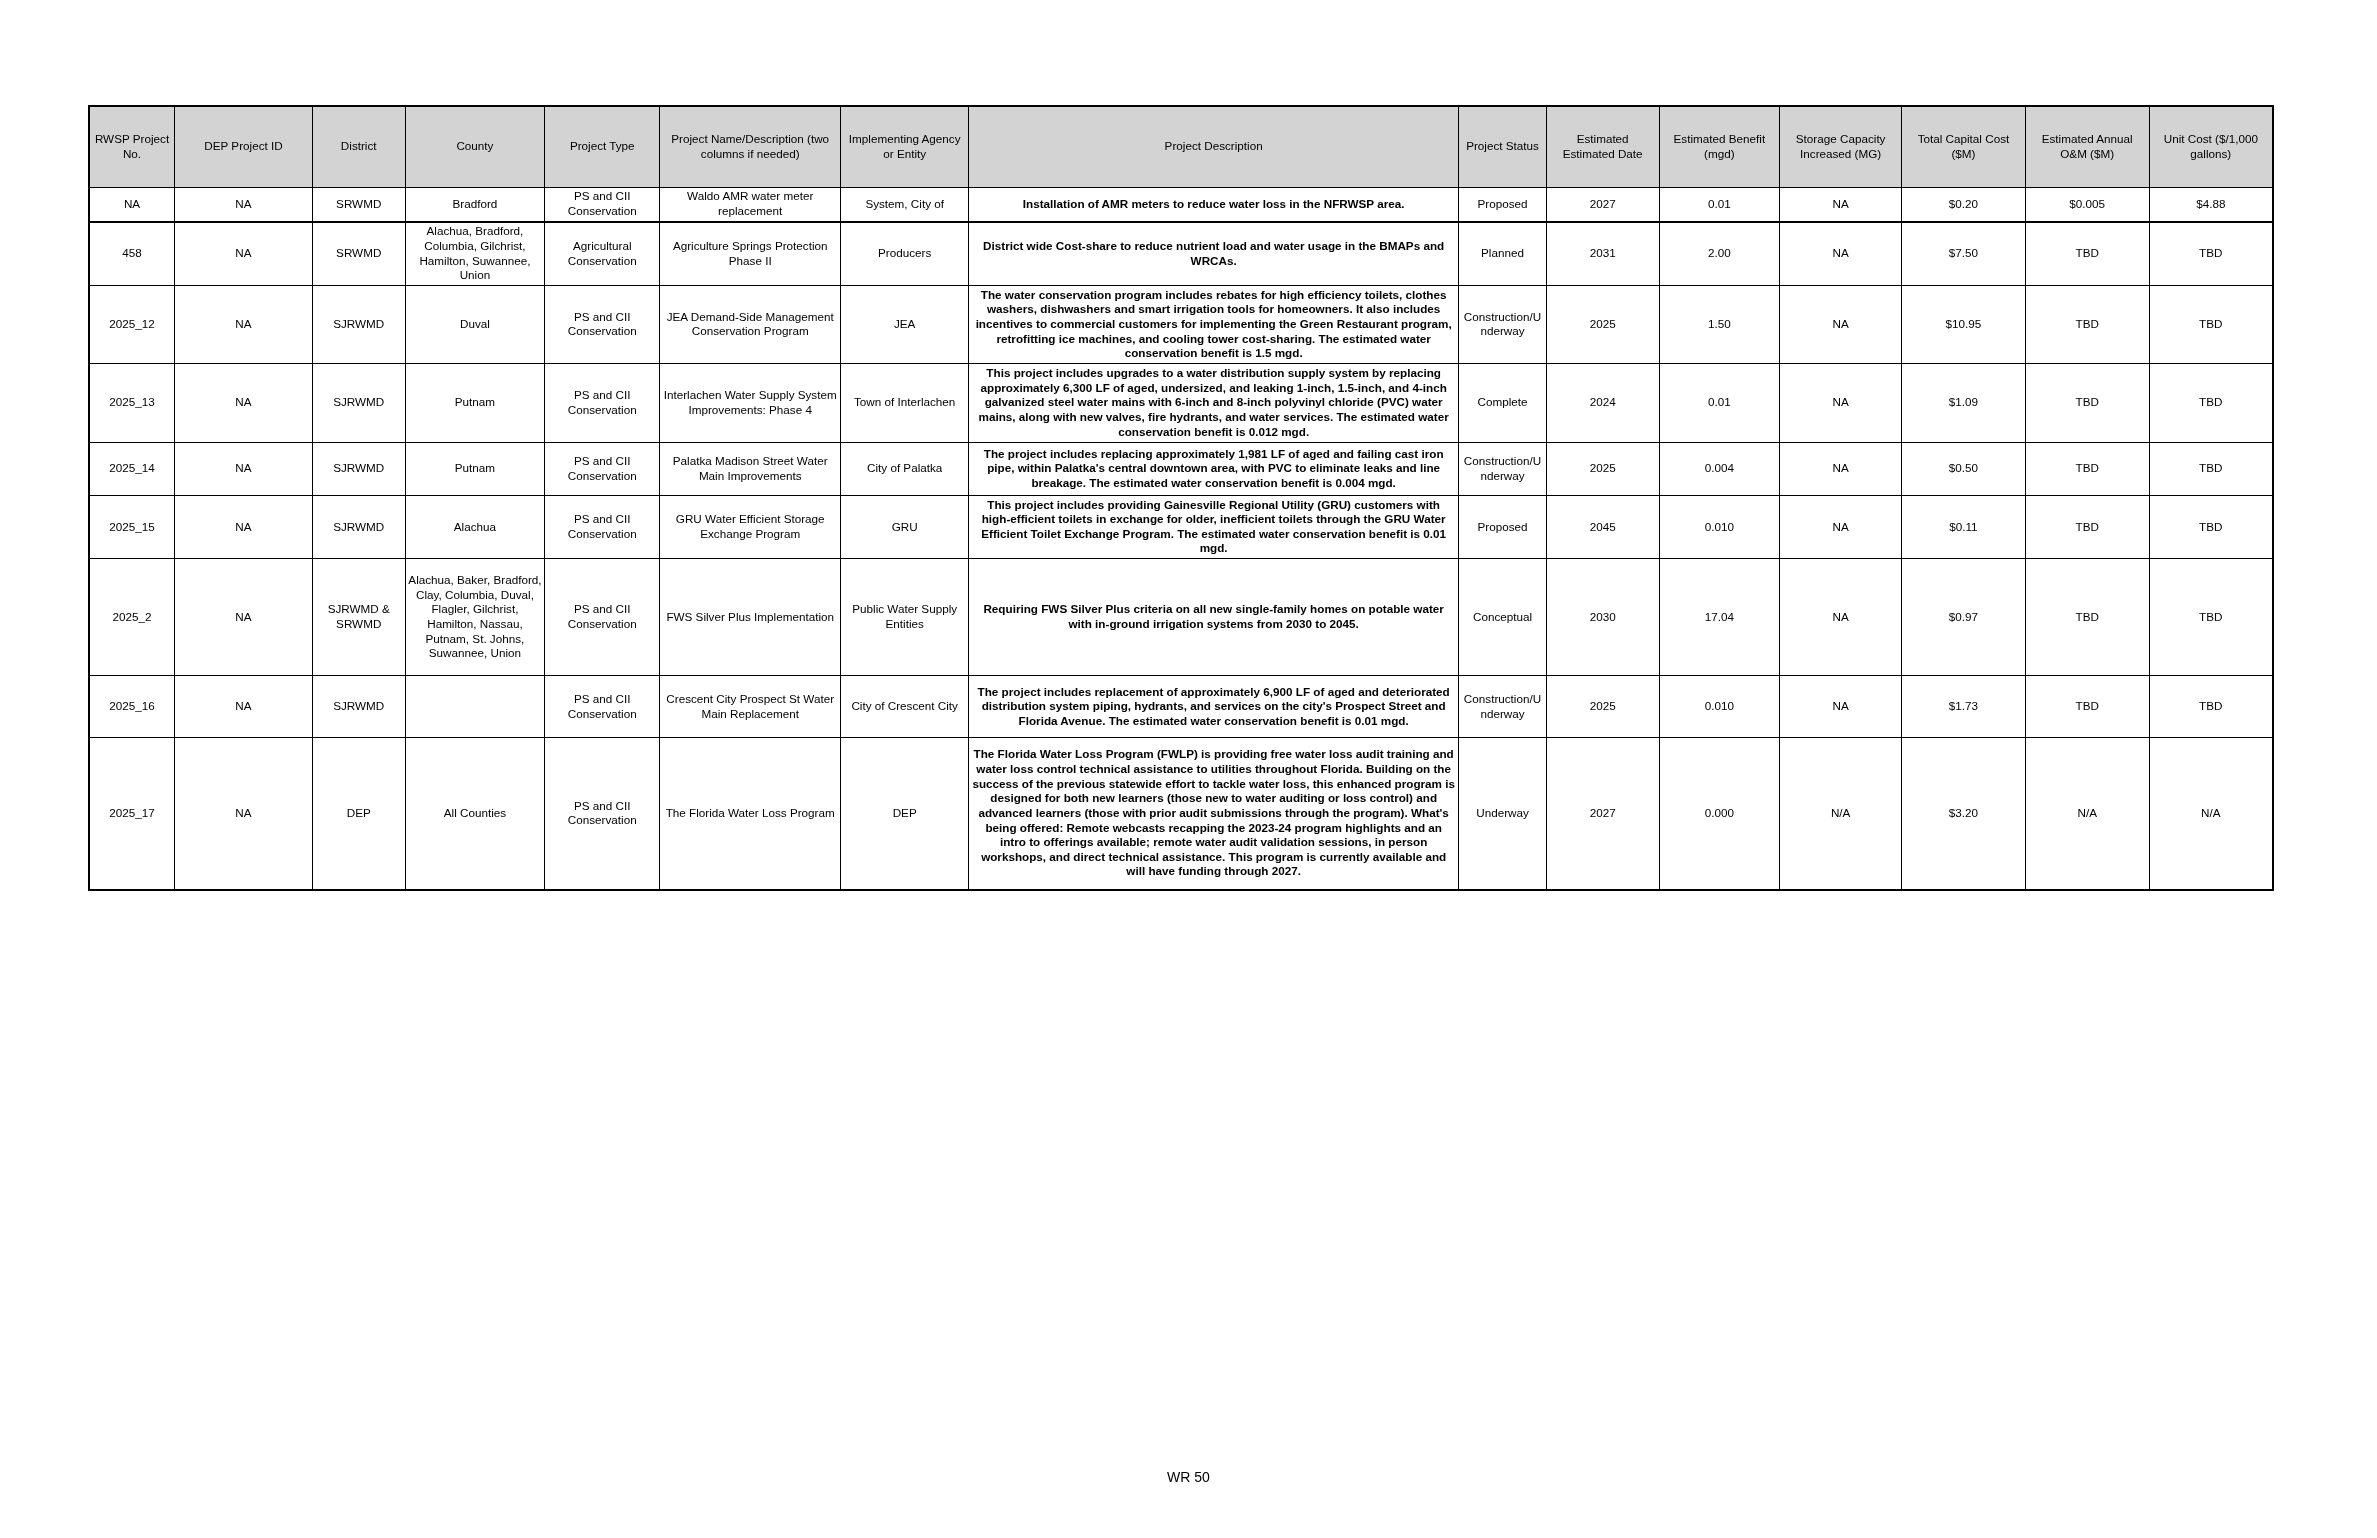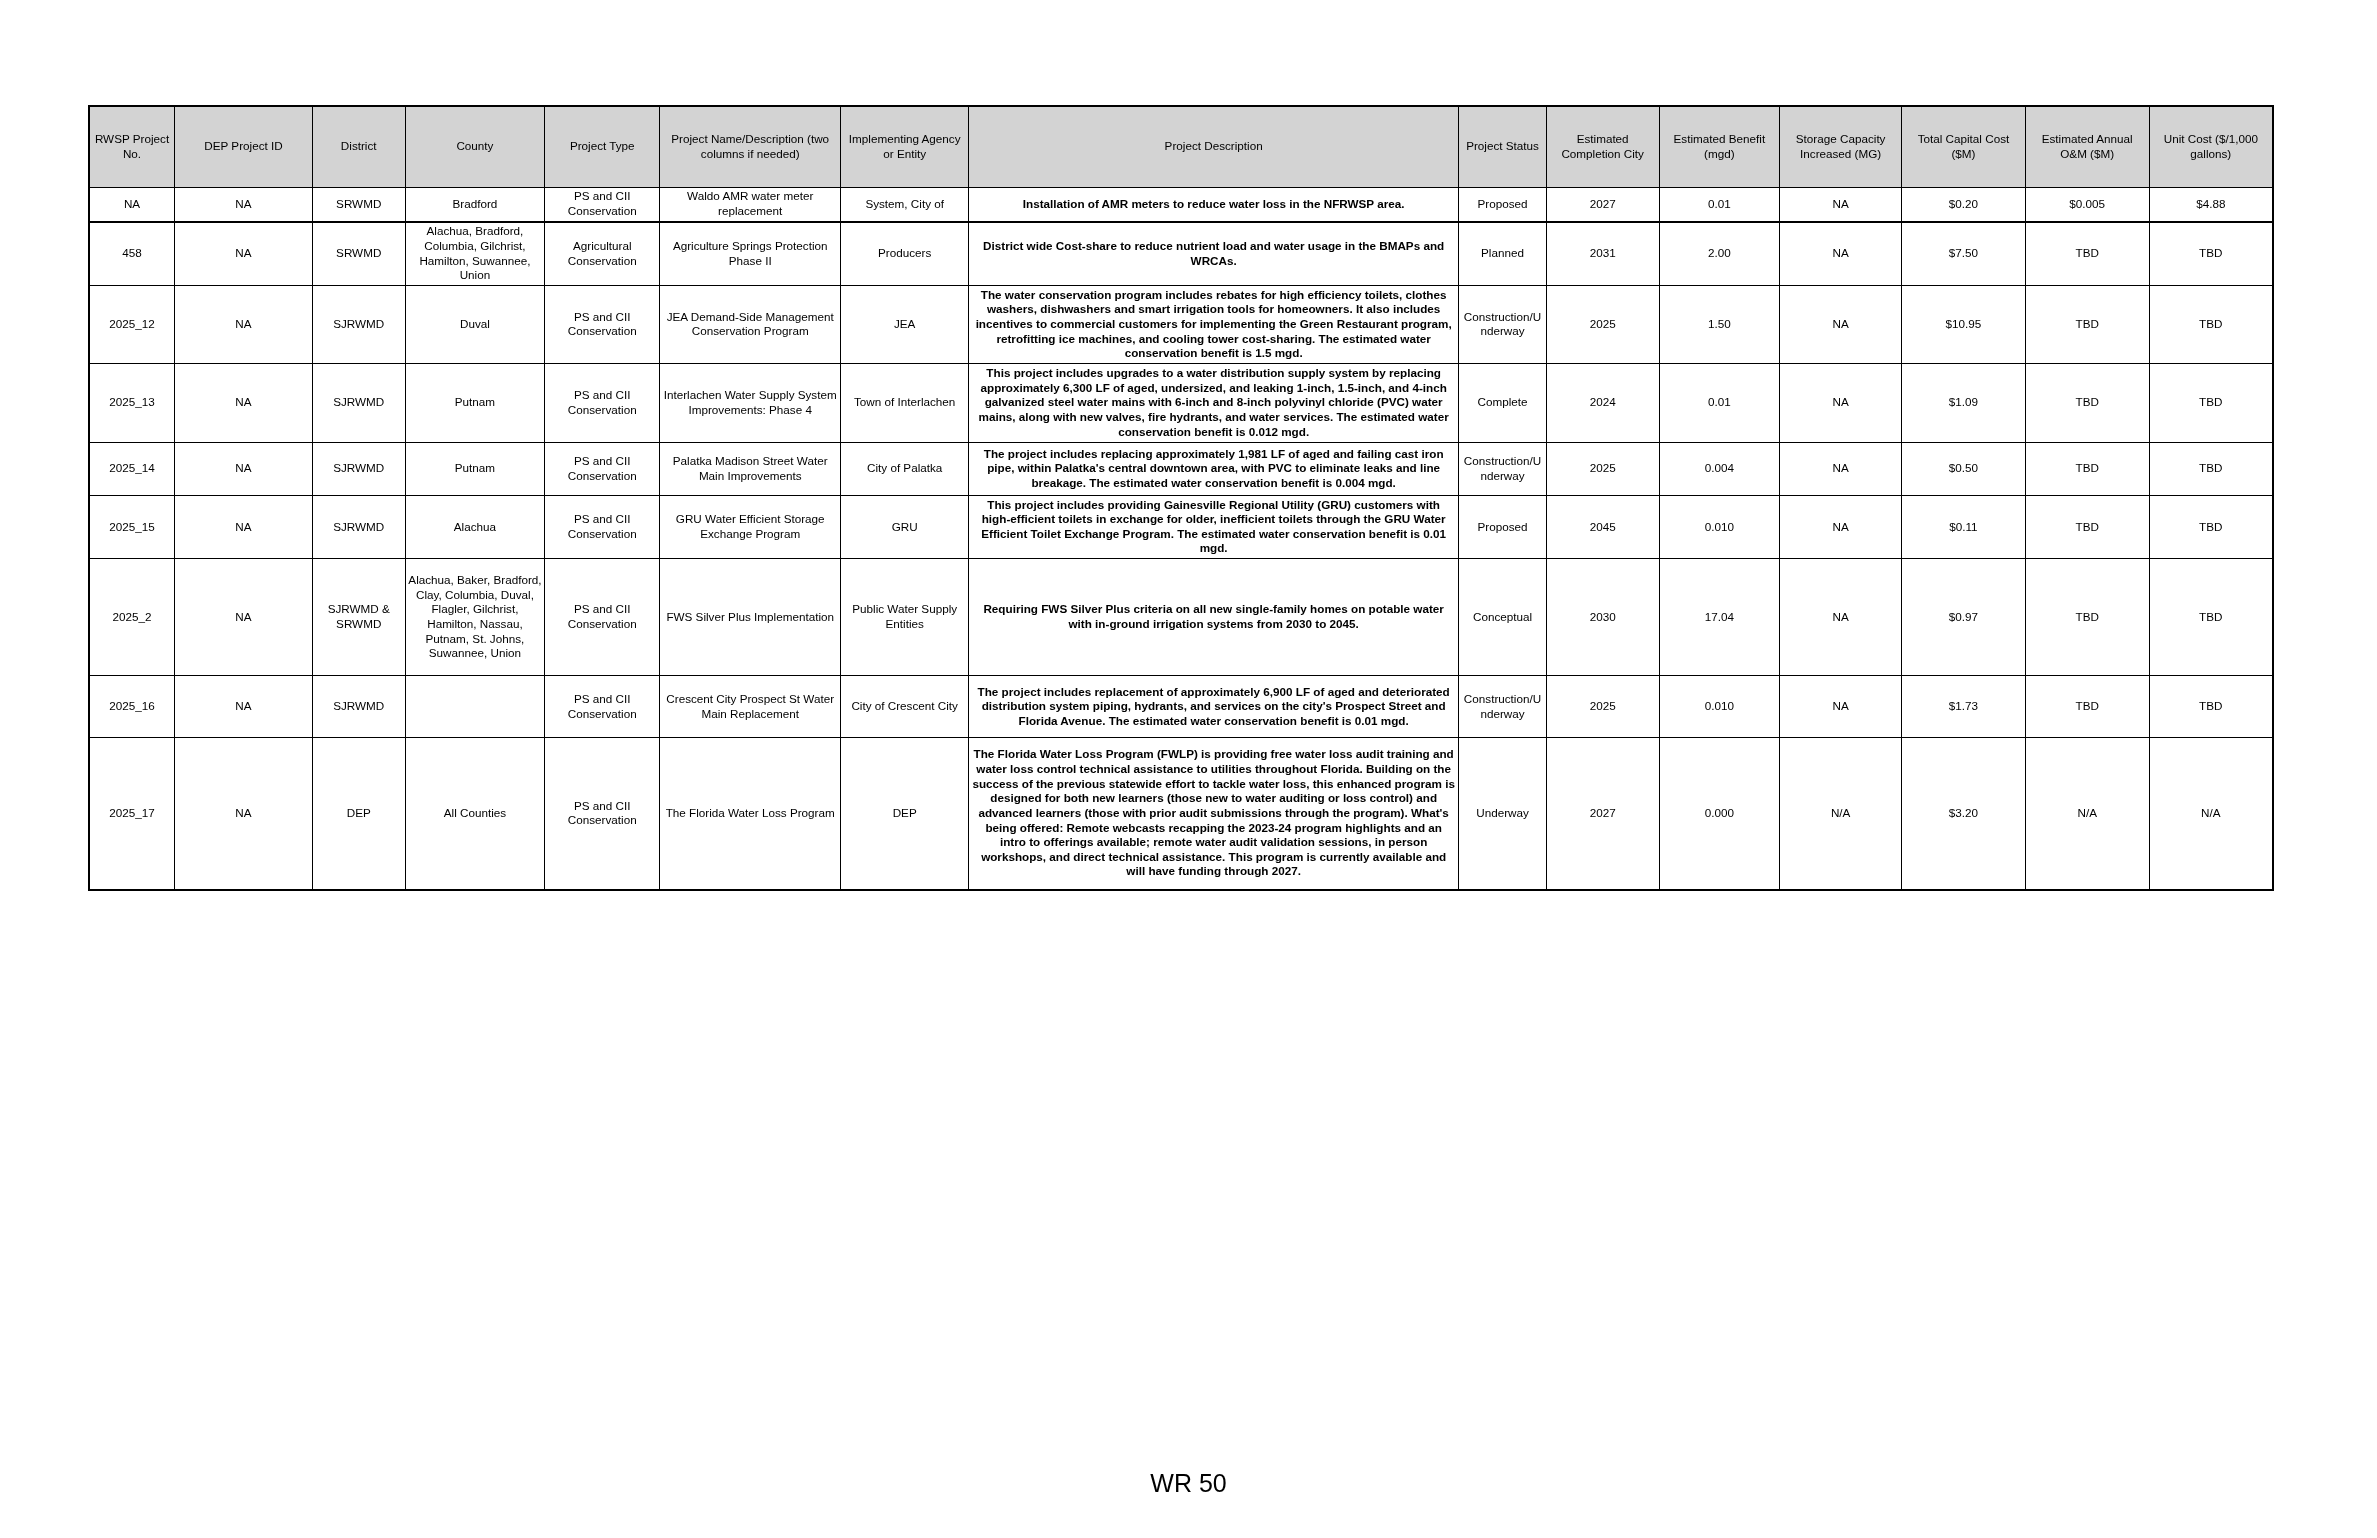--- a/index.html
+++ b/index.html
@@ -25,21 +25,21 @@
     background:#d3d3d3; font-weight:normal; border-bottom:1.9px solid #000;
   }
   td.desc { text-align:center;font-weight:bold; }
   td.status { overflow-wrap:anywhere;text-align:center; }
   tr.sep-thick td { border-bottom:2.8px solid #000; }
   tr.sep-med td { border-bottom:1.9px solid #000;margin-top:43px; }
   tr.total-row td { border-top:1.9px solid #000; font-weight:bold; }
   tr.total-row { height:23px; }
   .footer {
     position:absolute; top:1469px; left:0; width:100%;
-    text-align:center; font-size:25px;
+    text-align:center; font-size:14px;
   }
 </style>
 </head>
 <body>
 
 <div class="page">
   <table class="projects">
     <colgroup>
       <col style="width:85px">
         <col style="width:137px">
@@ -61,21 +61,21 @@
       <tr>
         <th>RWSP Project No.</th>
         <th>DEP Project ID</th>
         <th>District</th>
         <th>County</th>
         <th>Project Type</th>
         <th>Project Name/Description (two columns if needed)</th>
         <th>Implementing Agency or Entity</th>
         <th>Project Description</th>
         <th>Project Status</th>
-        <th>Estimated Completion City</th>
+        <th>Estimated Estimated Date</th>
         <th>Estimated Benefit (mgd)</th>
         <th>Storage Capacity Increased (MG)</th>
         <th>Total Capital Cost ($M)</th>
         <th>Estimated Annual O&amp;M ($M)</th>
         <th>Unit Cost ($/1,000 gallons)</th>
       </tr>
     </thead>
     <tbody>
         <tr class="sep-thick" style="height: 31px;">
           <td>NA</td>

